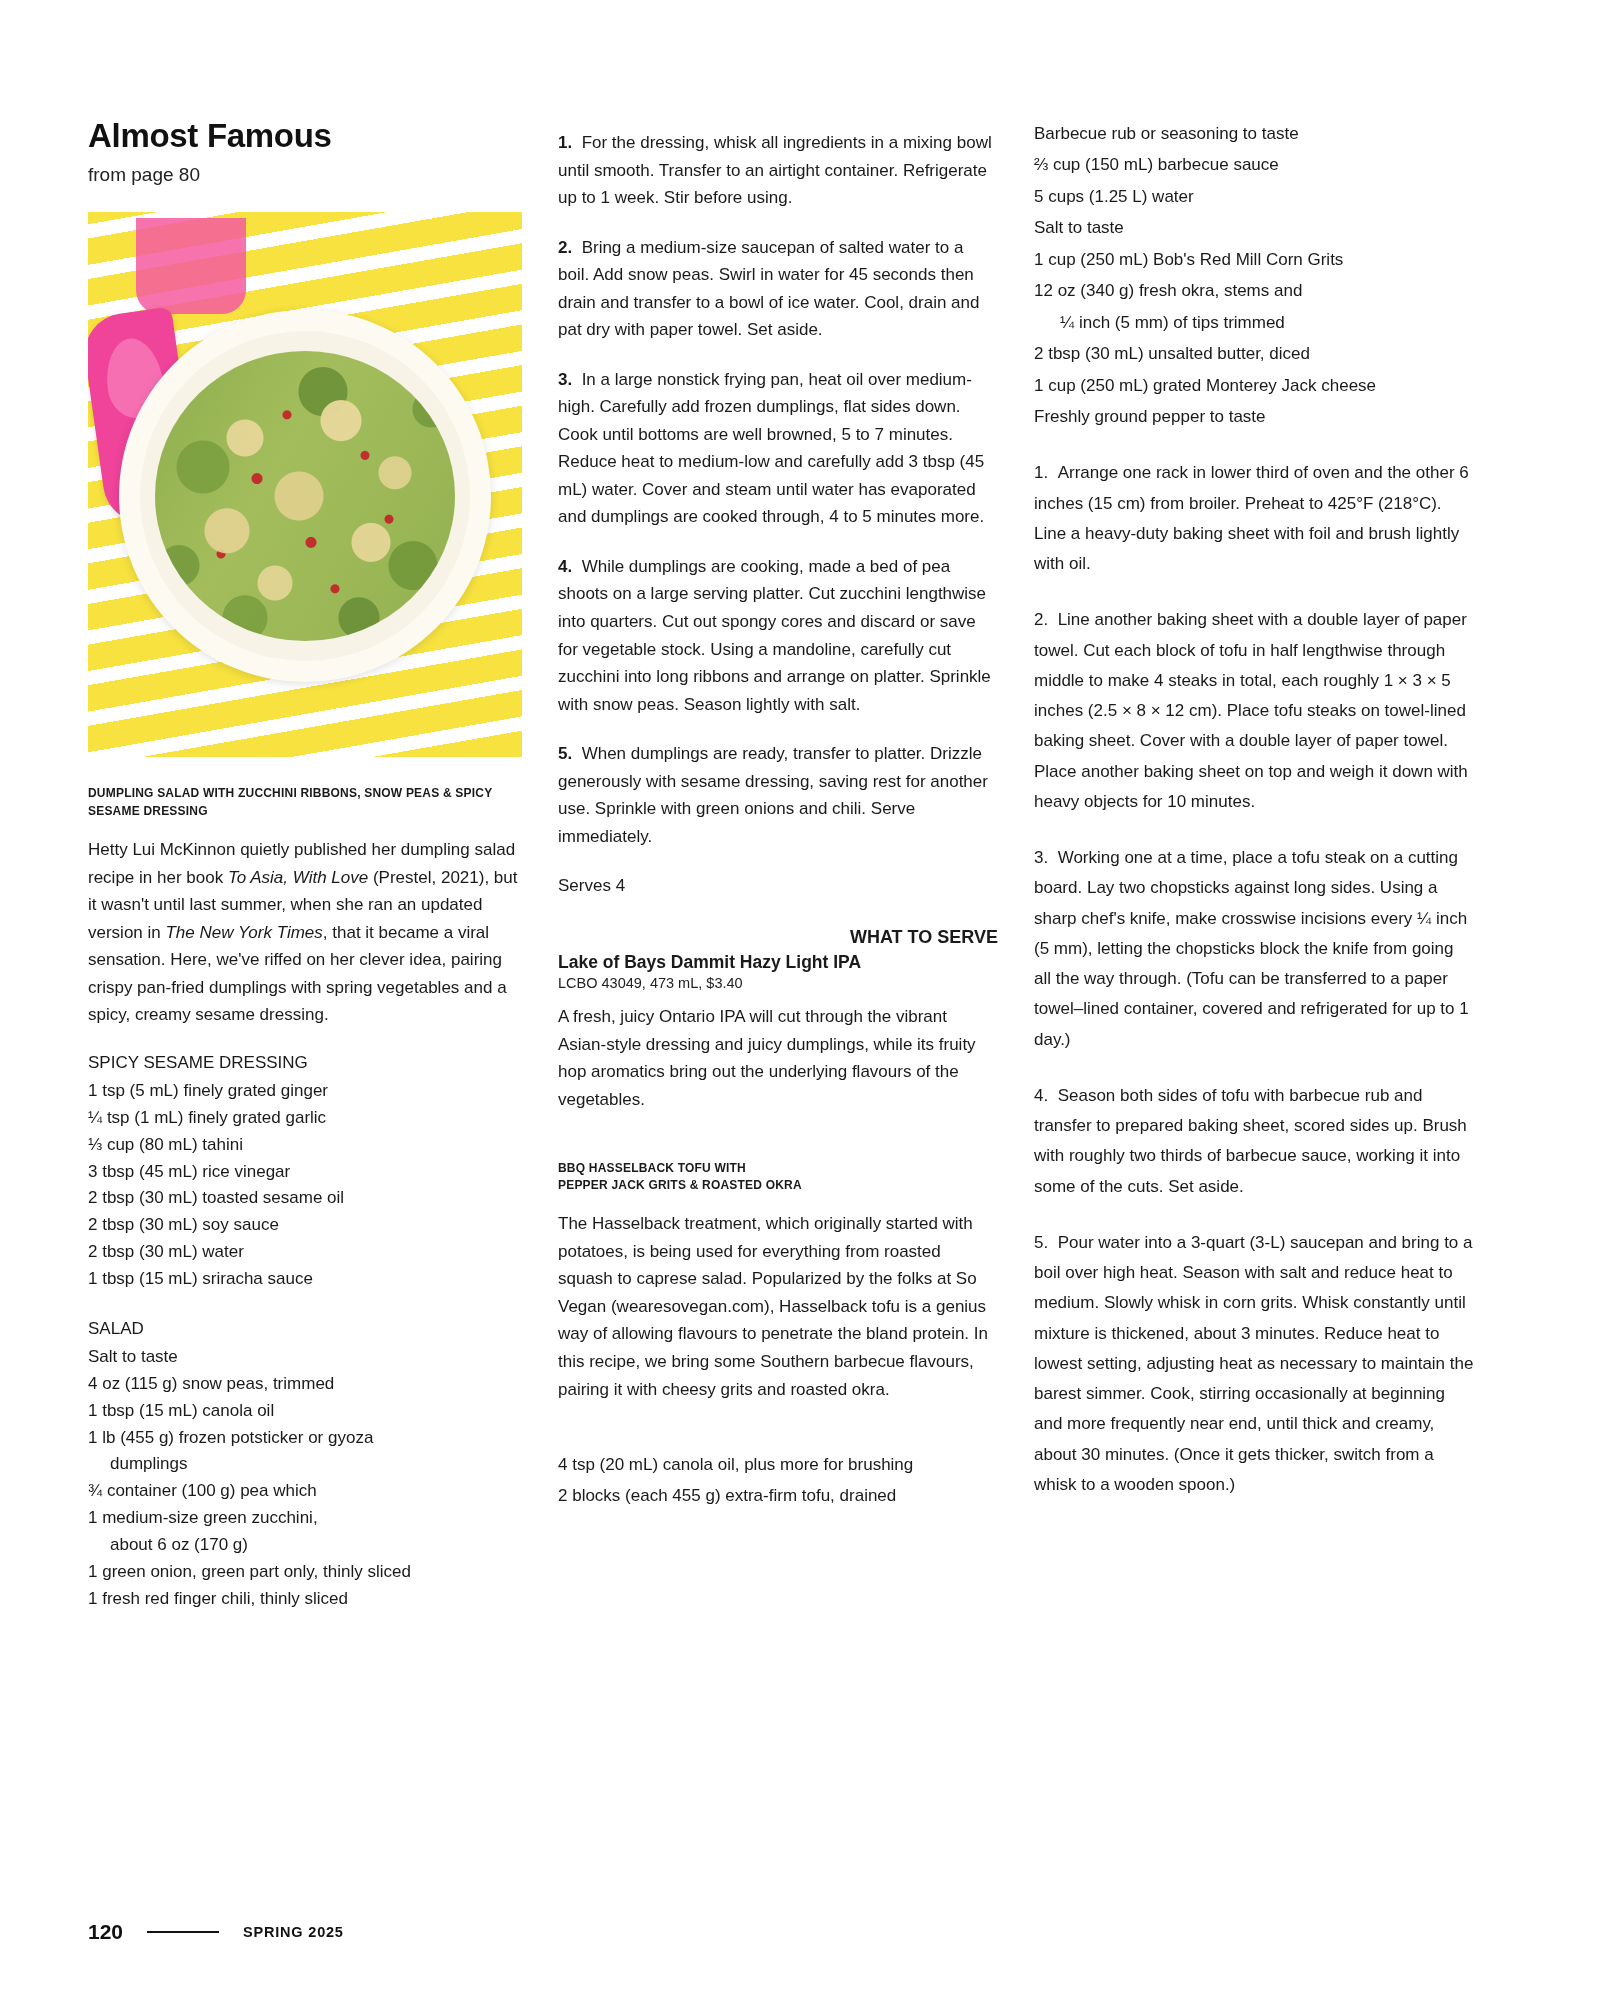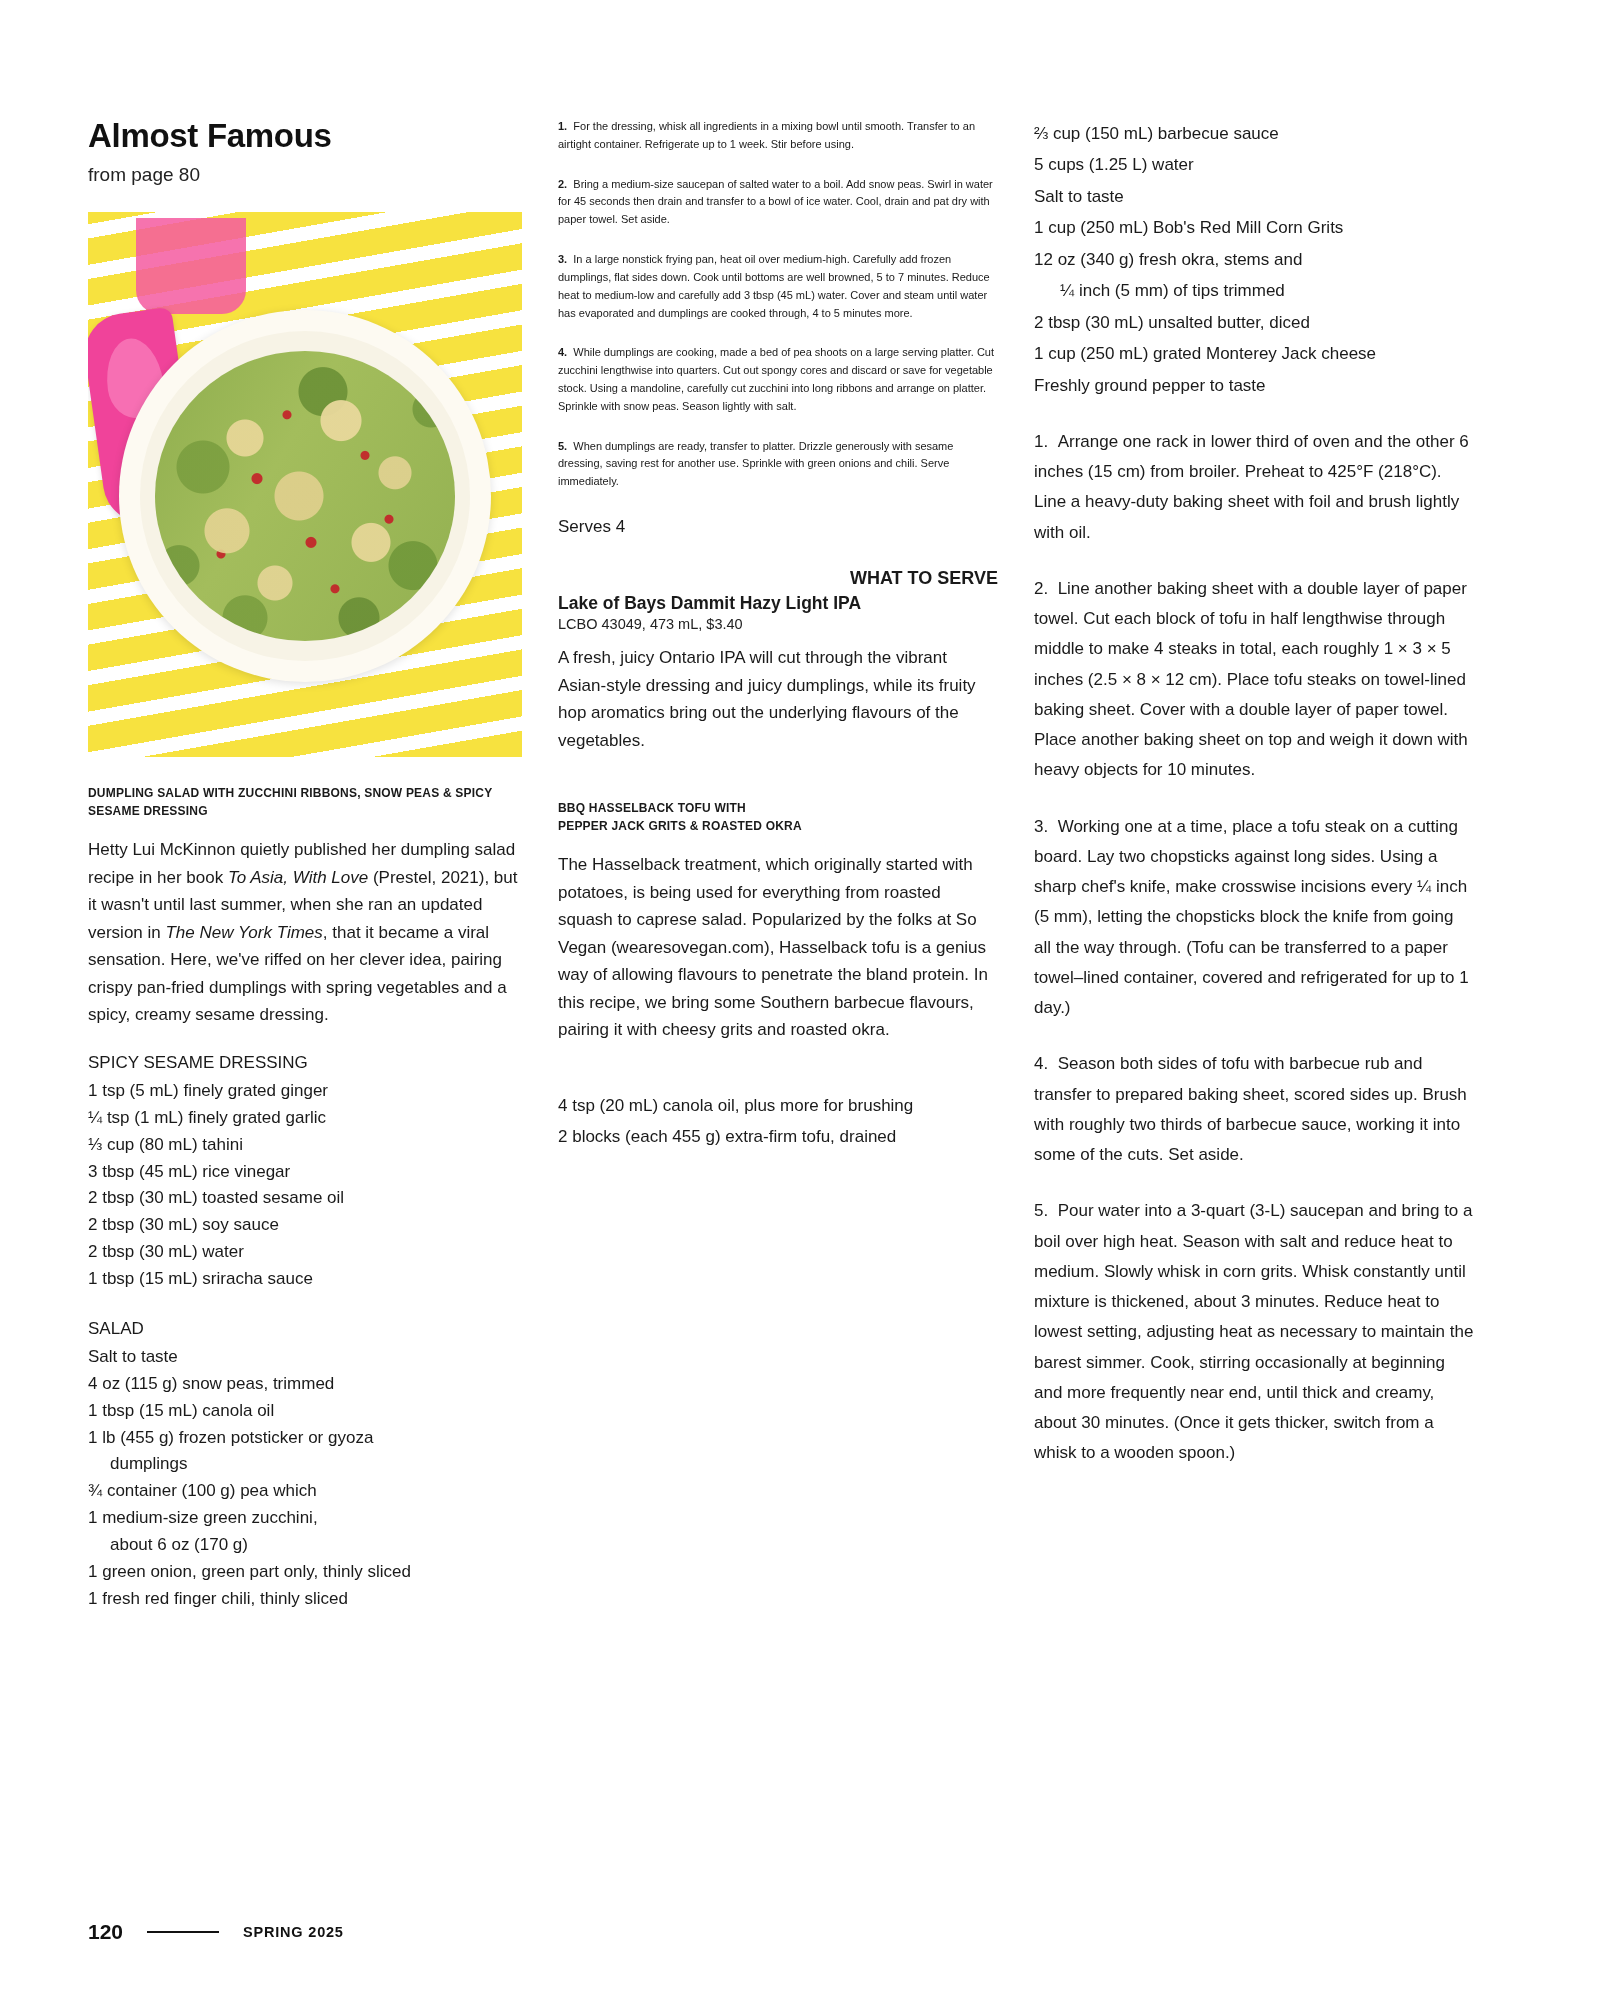--- a/index.html
+++ b/index.html
@@ -169,23 +169,23 @@
     margin: 0 0 2px 0;
   }
   .ing-line {
     font-size: 17px;
     line-height: 1.58;
     margin: 0;
   }
   .ing-line.indent { padding-left: 22px; }
 
   .step {
-    font-size: 11px;
+    font-size: 17px;
     line-height: 1.62;
-    margin: 0 0 22px 0;
+    margin: 11px 0 22px 0;
   }
   .step .num {
     font-weight: 700;
   }
   .serves {
     font-size: 17px;
     line-height: 1.6;
     margin: 0 0 28px 0;
   }
   .section-head {
@@ -314,20 +314,21 @@
 
       <p class="body">The Hasselback treatment, which originally started with potatoes, is being used for everything from roasted squash to caprese salad. Popularized by the folks at So Vegan (wearesovegan.com), Hasselback tofu is a genius way of allowing flavours to penetrate the bland protein. In this recipe, we bring some Southern barbecue flavours, pairing it with cheesy grits and roasted okra.</p>
 
       <div class="gap-lg"></div>
 
       <p class="ing-line-r">4 tsp (20 mL) canola oil, plus more for brushing</p>
       <p class="ing-line-r">2 blocks (each 455 g) extra-firm tofu, drained</p>
     </div>
 
     <div class="col right">
+      <p class="ing-line-r">Barbecue rub or seasoning to taste</p>
       <p class="ing-line-r">⅔ cup (150 mL) barbecue sauce</p>
       <p class="ing-line-r">5 cups (1.25 L) water</p>
       <p class="ing-line-r">Salt to taste</p>
       <p class="ing-line-r">1 cup (250 mL) Bob's Red Mill Corn Grits</p>
       <p class="ing-line-r">12 oz (340 g) fresh okra, stems and</p>
       <p class="ing-line-r indent">¼ inch (5 mm) of tips trimmed</p>
       <p class="ing-line-r">2 tbsp (30 mL) unsalted butter, diced</p>
       <p class="ing-line-r">1 cup (250 mL) grated Monterey Jack cheese</p>
       <p class="ing-line-r">Freshly ground pepper to taste</p>
 

